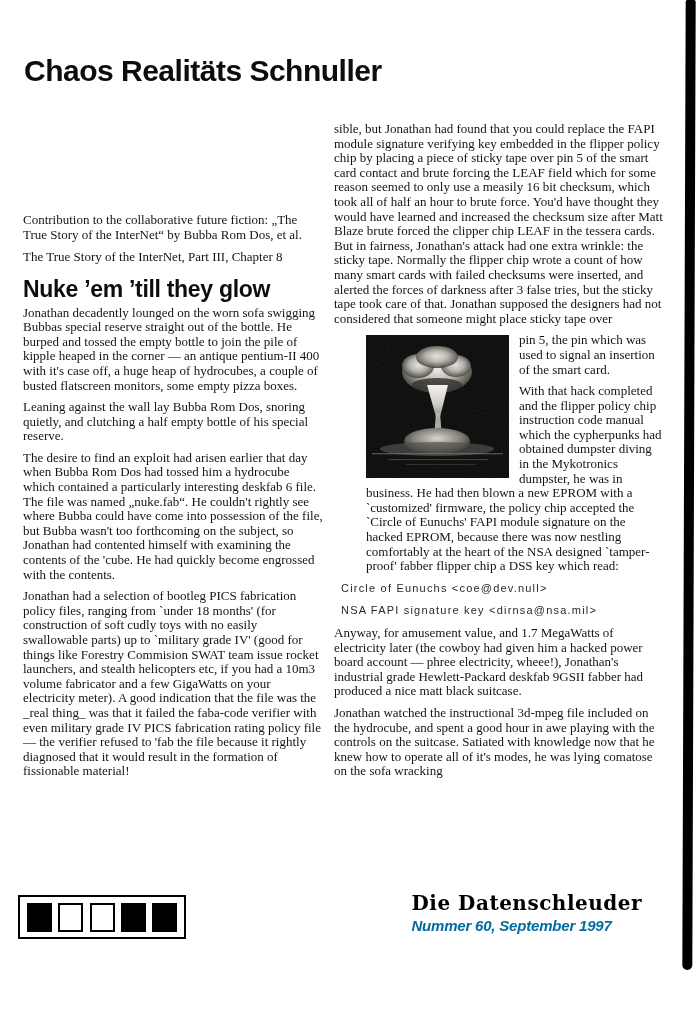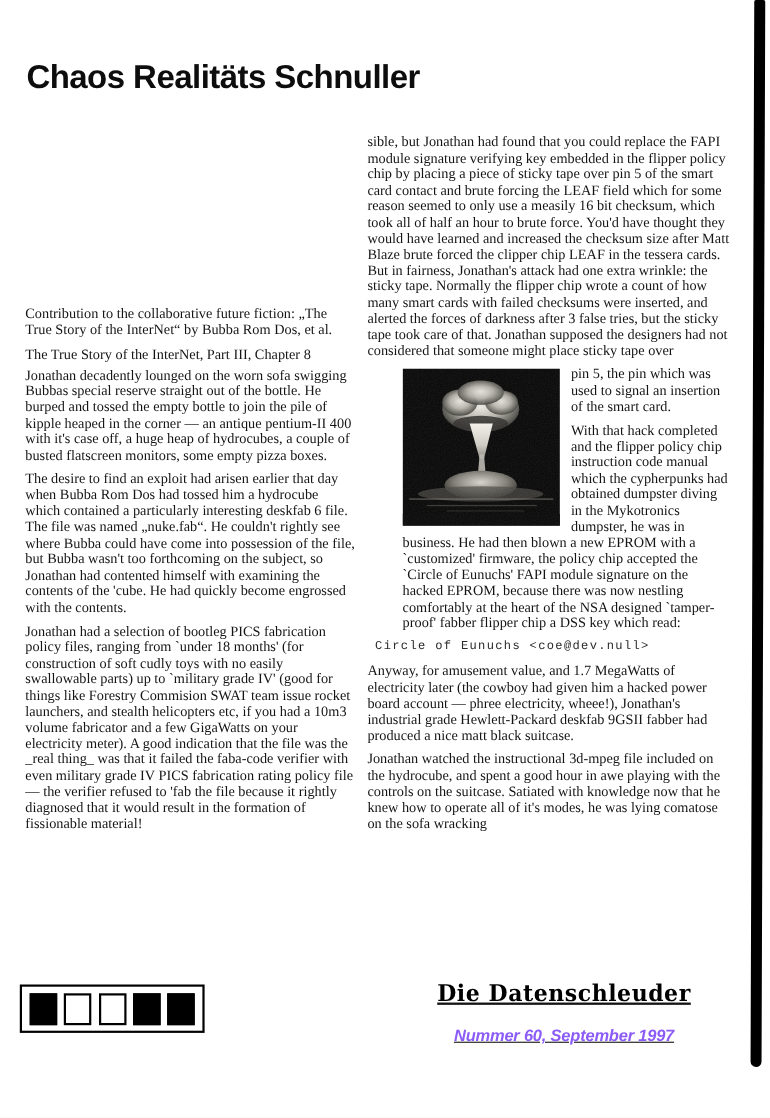--- a/index.html
+++ b/index.html
@@ -11,59 +11,61 @@
 
   h1.title{margin:54px 0 0 24px;font-family:"Liberation Sans",sans-serif;font-weight:bold;
            font-size:30px;letter-spacing:-0.5px;color:#0d0d0d;}
 
   .columns{display:flex;margin:34px 0 0 23px;gap:10px;align-items:flex-end;}
   .col{font-size:13px;line-height:14.6px;text-align:left;}
   .col.left{width:301px;flex:none;}
   .col.right{width:330px;flex:none;}
   .col p{margin:0 0 7px 0;}
   p.intro1{margin-bottom:8px;}
-  p.intro2{margin-bottom:4px;}
+  p.intro2{margin-bottom:17px;}
 
   h2.kicker{font-family:"Liberation Sans",sans-serif;font-weight:bold;font-size:23px;
             letter-spacing:-0.3px;margin:13px 0 9px 0;color:#0d0d0d;}
 
   .wrap-region{overflow:visible;margin-left:32px;}
   .photo{float:left;width:143px;height:143px;margin:2px 10px 4px 0;display:block;}
 
-  pre.code{font-family:Liberation Mono, monospace;font-size:11px;letter-spacing:1.2px;
+  pre.code{font-family:Liberation Sans, sans-serif;font-size:11px;letter-spacing:1.2px;
            color:#2a2a2a;margin:3px 0 8px 7px;white-space:pre;}
 
   .footer{position:absolute;left:0;top:891px;width:700px;height:60px;}
   .reg-box{position:absolute;left:18px;top:4px;width:168px;height:44px;border:2px solid #000;
            display:flex;align-items:center;justify-content:space-between;padding:0 7px;box-sizing:border-box;}
   .sq{width:25px;height:29px;border:2px solid #000;box-sizing:border-box;display:inline-block;}
   .sq.filled{background:#000;}
   .sq.empty{background:#fff;}
 
-  .imprint{position:absolute;right:72px;top:0;text-align:center;text-decoration:underline;}
+  .imprint{position:absolute;right:58px;top:0;text-align:left;}
   .mag-name{font-family:"DejaVu Serif",serif;font-weight:bold;font-size:20px;letter-spacing:0.5px;
             color:#000;transform:scaleY(1.05);}
   .issue-line{font-family:"Liberation Sans",sans-serif;font-style:italic;font-weight:bold;
-              font-size:15px;margin-top:18px;letter-spacing:-0.2px;color:#8b5cf6;}
+              font-size:15px;margin-top:2px;letter-spacing:-0.2px;color:#0369a1;}
 </style>
 </head>
 <body>
 
 <div class="page">
 
   <div class="edge-bar"></div>
 
   <h1 class="title">Chaos Realitäts Schnuller</h1>
 
   <div class="columns">
 
     <div class="col left">
       <p class="intro1">Contribution to the collaborative future fiction: „The True Story of the InterNet“ by Bubba Rom Dos, et al.</p>
       <p class="intro2">The True Story of the InterNet, Part III, Chapter 8</p>
+      <h2 class="kicker">Nuke ’em ’till they glow</h2>
       <p>Jonathan decadently lounged on the worn sofa swigging Bubbas special reserve straight out of the bottle. He burped and tossed the empty bottle to join the pile of kipple heaped in the corner — an antique pentium-II 400 with it's case off, a huge heap of hydrocubes, a couple of busted flatscreen monitors, some empty pizza boxes.</p>
+      <p>Leaning against the wall lay Bubba Rom Dos, snoring quietly, and clutching a half empty bottle of his special reserve.</p>
       <p>The desire to find an exploit had arisen earlier that day when Bubba Rom Dos had tossed him a hydrocube which contained a particularly interesting deskfab 6 file. The file was named „nuke.fab“. He couldn't rightly see where Bubba could have come into possession of the file, but Bubba wasn't too forthcoming on the subject, so Jonathan had contented himself with examining the contents of the 'cube. He had quickly become engrossed with the contents.</p>
       <p>Jonathan had a selection of bootleg PICS fabrication policy files, ranging from `under 18 months' (for construction of soft cudly toys with no easily swallowable parts) up to `military grade IV' (good for things like Forestry Commision SWAT team issue rocket launchers, and stealth helicopters etc, if you had a 10m3 volume fabricator and a few GigaWatts on your electricity meter). A good indication that the file was the _real thing_ was that it failed the faba-code verifier with even military grade IV PICS fabrication rating policy file — the verifier refused to 'fab the file because it rightly diagnosed that it would result in the formation of fissionable material!</p>
     </div>
 
     <div class="col right">
       <p>sible, but Jonathan had found that you could replace the FAPI module signature verifying key embedded in the flipper policy chip by placing a piece of sticky tape over pin 5 of the smart card contact and brute forcing the LEAF field which for some reason seemed to only use a measily 16 bit checksum, which took all of half an hour to brute force. You'd have thought they would have learned and increased the checksum size after Matt Blaze brute forced the clipper chip LEAF in the tessera cards. But in fairness, Jonathan's attack had one extra wrinkle: the sticky tape. Normally the flipper chip wrote a count of how many smart cards with failed checksums were inserted, and alerted the forces of darkness after 3 false tries, but the sticky tape took care of that. Jonathan supposed the designers had not considered that someone might place sticky tape over</p>
 
       <div class="wrap-region">
         <svg class="photo" viewBox="0 0 143 143" xmlns="http://www.w3.org/2000/svg" role="img">
           <defs>
@@ -102,20 +104,21 @@
           <rect x="22" y="124" width="100" height="1.2" fill="#6f6d66" opacity="0.45"></rect>
           <rect x="40" y="129" width="70" height="1" fill="#5a5852" opacity="0.4"></rect>
           <rect x="0" y="132" width="143" height="11" fill="#070707"></rect>
           <rect width="143" height="143" filter="url(#grain)" opacity="0.30"></rect>
         </svg>
         <p>pin 5, the pin which was used to signal an insertion of the smart card.</p>
         <p>With that hack completed and the flipper policy chip instruction code manual which the cypherpunks had obtained dumpster diving in the Mykotronics dumpster, he was in business. He had then blown a new EPROM with a `customized' firmware, the policy chip accepted the `Circle of Eunuchs' FAPI module signature on the hacked EPROM, because there was now nestling comfortably at the heart of the NSA designed `tamper-proof' fabber flipper chip a DSS key which read:</p>
       </div>
 
       <pre class="code">Circle of Eunuchs &lt;coe@dev.null&gt;</pre>
+      <pre class="code">NSA FAPI signature key &lt;dirnsa@nsa.mil&gt;</pre>
 
       <p>Anyway, for amusement value, and 1.7 MegaWatts of electricity later (the cowboy had given him a hacked power board account — phree electricity, wheee!), Jonathan's industrial grade Hewlett-Packard deskfab 9GSII fabber had produced a nice matt black suitcase.</p>
       <p>Jonathan watched the instructional 3d-mpeg file included on the hydrocube, and spent a good hour in awe playing with the controls on the suitcase. Satiated with knowledge now that he knew how to operate all of it's modes, he was lying comatose on the sofa wracking</p>
     </div>
   </div>
 
   <div class="footer">
     <div class="reg-box">
         <span class="sq filled"></span>
         <span class="sq empty"></span>

